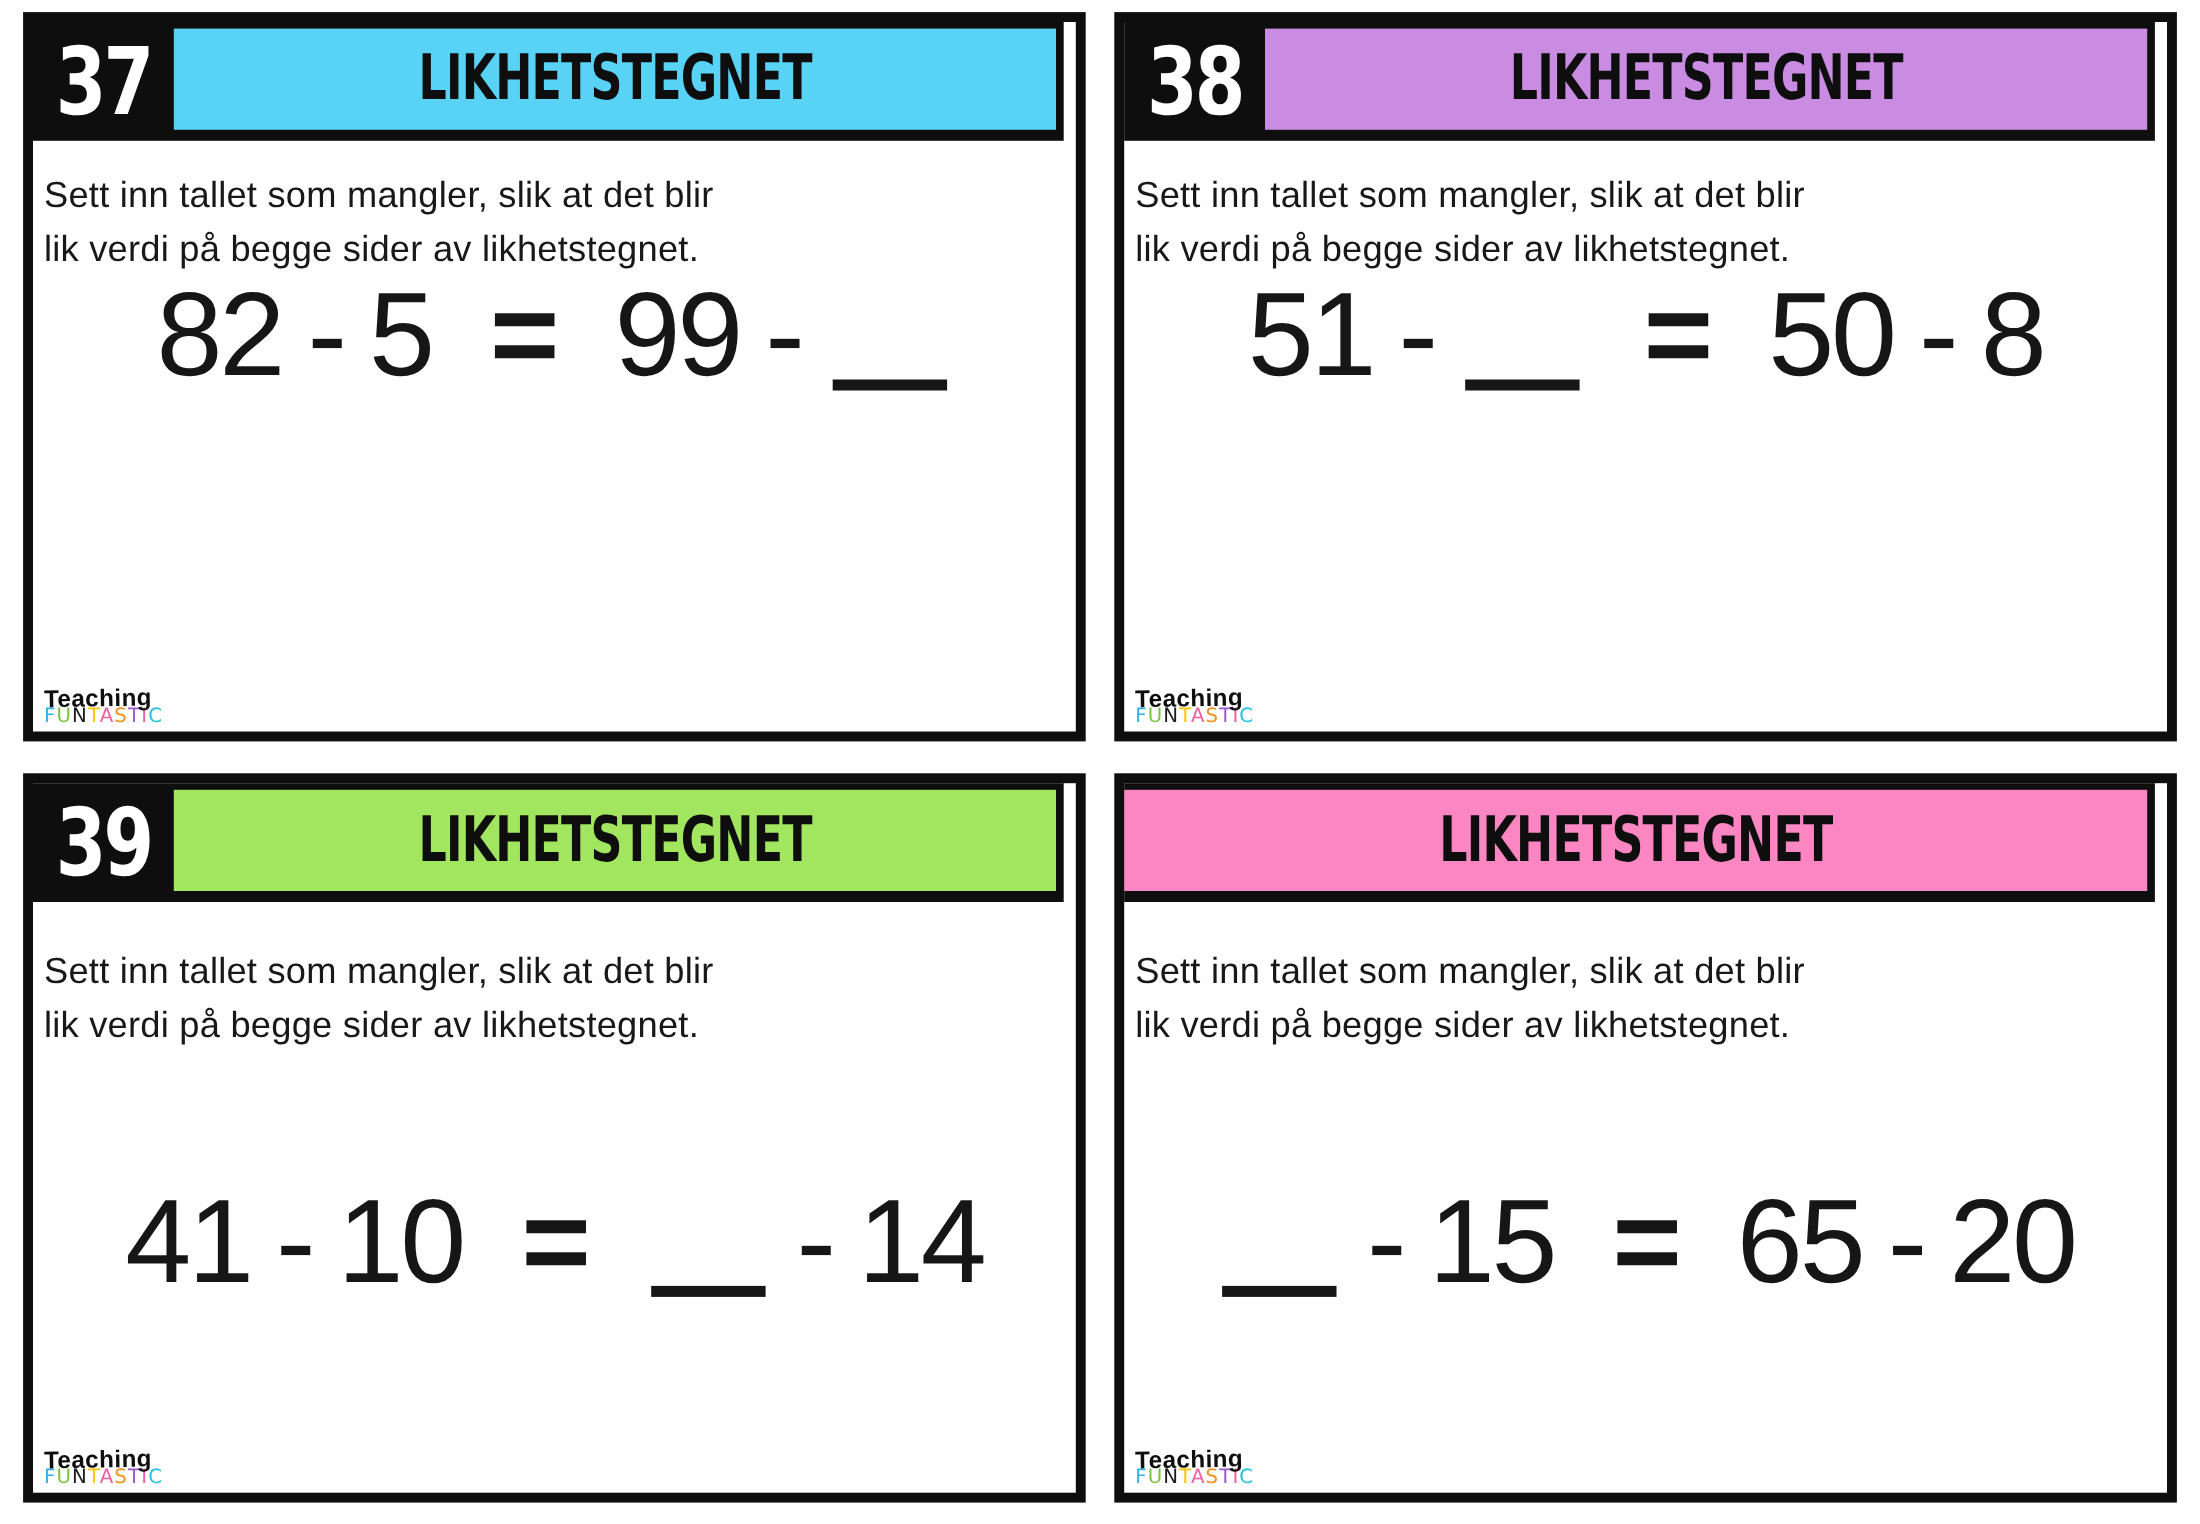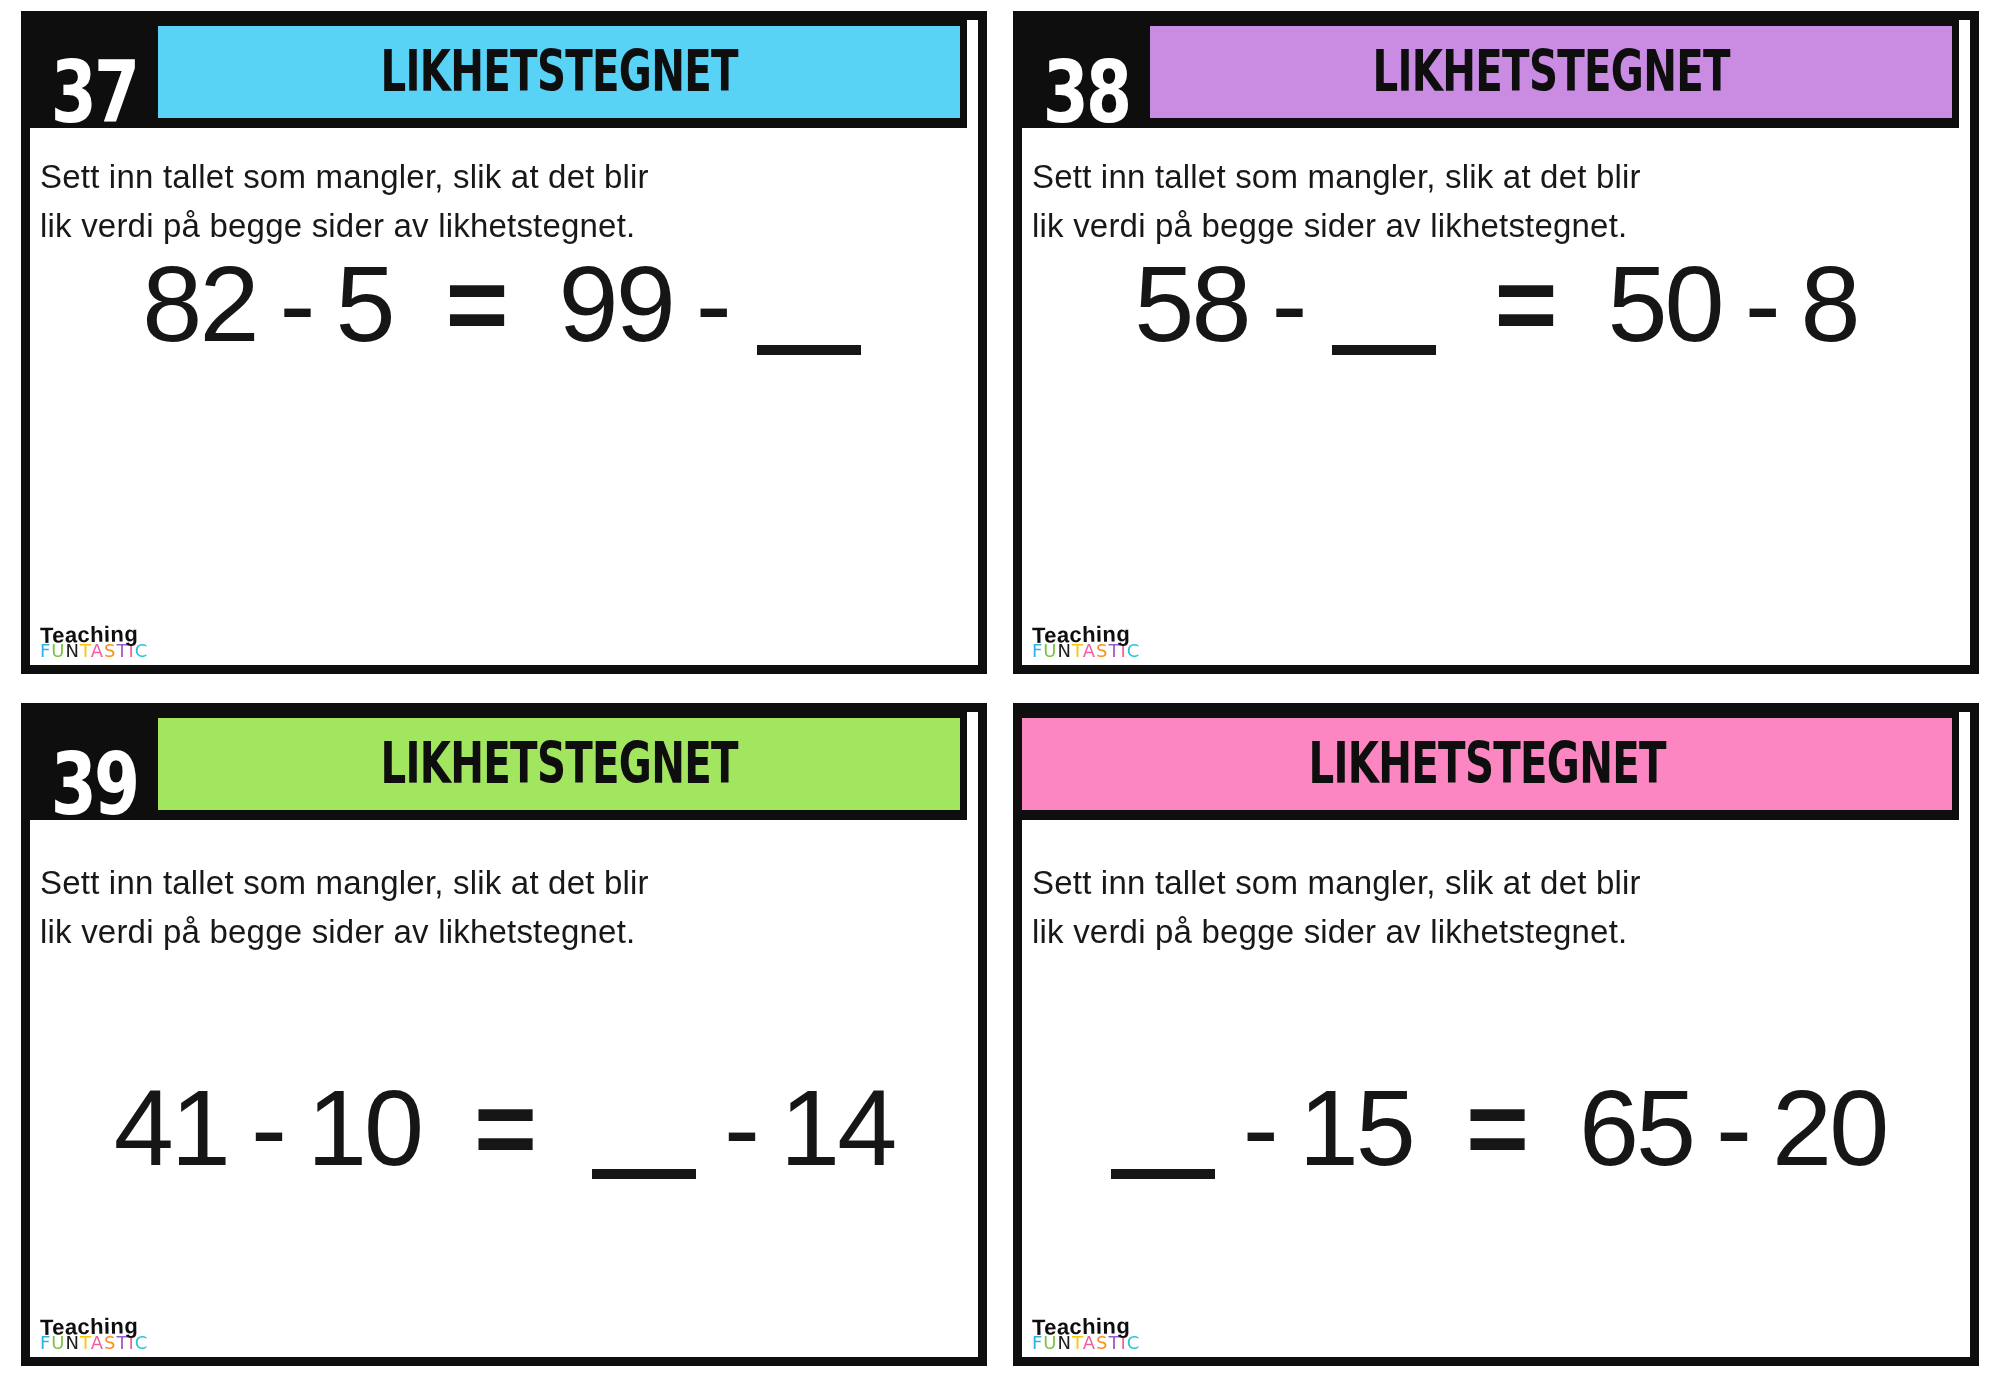--- a/index.html
+++ b/index.html
@@ -25,21 +25,21 @@
   }
   .card-header {
     display: flex;
     height: 108px;
     background: #0e0e0e;
     margin-right: 11px;
   }
   .num-badge {
     flex: 0 0 128px;
     display: flex;
-    align-items: flex-end;
+    align-items: center;
     justify-content: center;
   }
   .num {
     color: #ffffff;
     font-family: "DejaVu Sans", sans-serif;
     font-weight: 800;
     font-size: 72px;
     letter-spacing: -3px;
     transform: scale(0.92, 1.18);
     line-height: 1;
@@ -152,21 +152,21 @@
       </div>
       <div class="title-bar" style="background: rgb(201, 140, 226);">
         <span class="title-text">LIKHETSTEGNET</span>
       </div>
     </div>
     <p class="instructions">
       <span>Sett inn tallet som mangler, slik at det blir</span><br>
       <span>lik verdi på begge sider av likhetstegnet.</span>
     </p>
     <div class="equation">
-        <span class="tok">58</span>
+        <span class="tok">51</span>
         <span class="tok minus">-</span>
         <span class="blank"></span>
         <span class="tok eq">=</span>
         <span class="tok">50</span>
         <span class="tok minus">-</span>
         <span class="tok">8</span>
       </div>
     <div class="logo">
       <div class="logo-top">Teaching</div>
       <div class="logo-bottom"><span style="color: rgb(43, 179, 232);">F</span><span style="color: rgb(124, 194, 66);">U</span><span style="color: rgb(28, 28, 28);">N</span><span style="color: rgb(248, 198, 12);">T</span><span style="color: rgb(240, 96, 159);">A</span><span style="color: rgb(245, 145, 32);">S</span><span style="color: rgb(155, 89, 208);">T</span><span style="color: rgb(240, 96, 159);">I</span><span style="color: rgb(39, 196, 224);">C</span></div>

